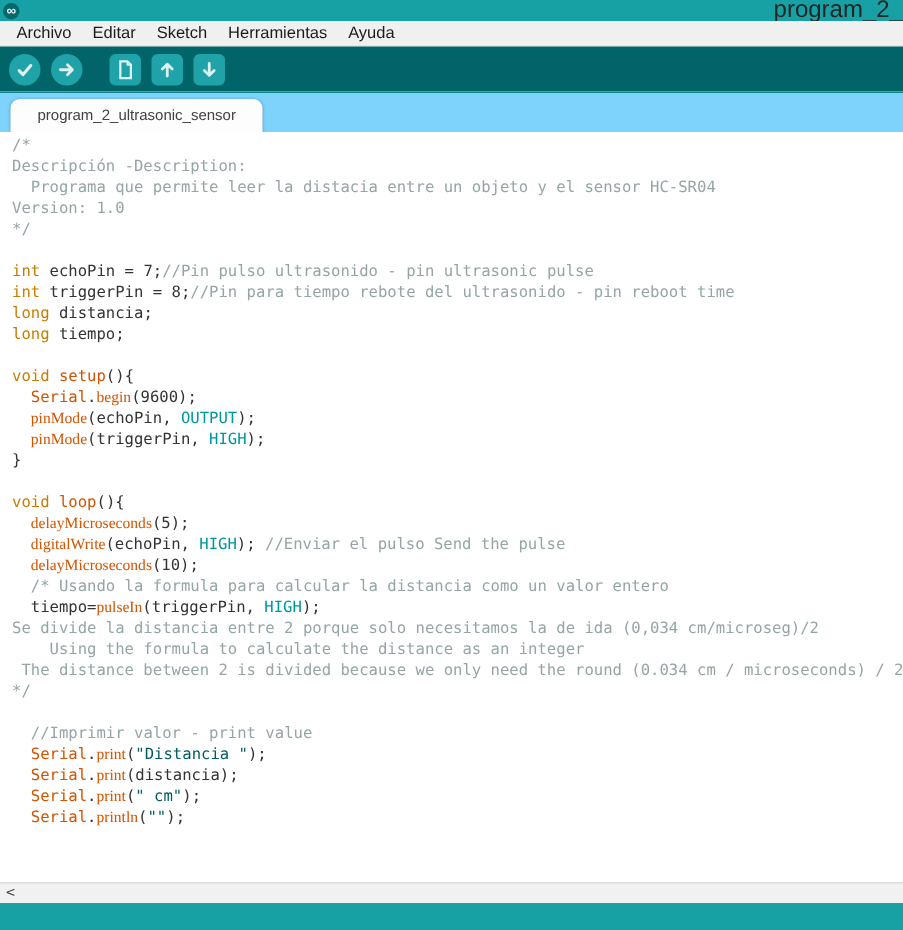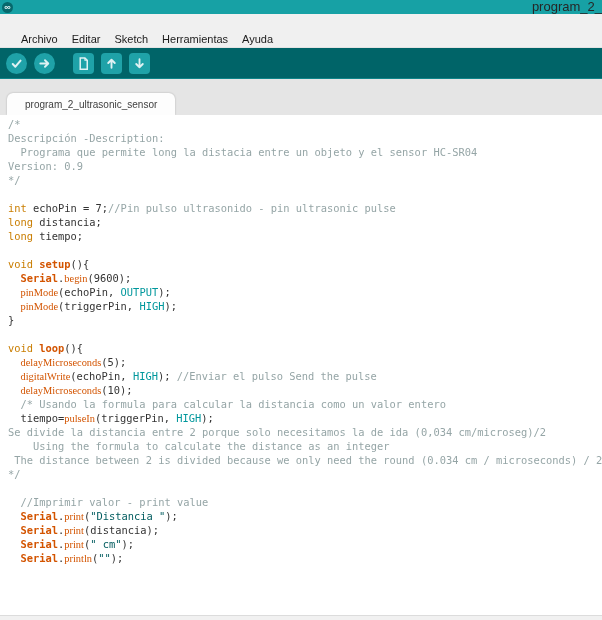--- a/index.html
+++ b/index.html
@@ -2,46 +2,46 @@
 <html><head>
 <meta charset="utf-8">
 <style>
   * { margin:0; padding:0; box-sizing:border-box; }
   body { font-family: "Liberation Sans", sans-serif; background:#888; }
   .window { width:602px; height:620px; background:#fff; overflow:hidden; display:flex; flex-direction:column; }
 
   
   .titlebar { height:14px; background:#17A1A5; display:flex; align-items:center; padding-left:2px; overflow:hidden; flex:0 0 auto; }
   .logo { width:11px; height:11px; border-radius:50%; background:#06686C; color:#E9F7F7; font-size:9px; line-height:10px; text-align:center; font-weight:bold; }
-  .wtitle { margin-left:auto; color:#262626; font-size:13px; white-space:nowrap; line-height:14px; }
+  .wtitle { margin-left:auto; color:#262626; font-size:16px; white-space:nowrap; line-height:14px; }
 
   
-  .menubar { height:34px; background:#F0F0F0; display:flex; align-items:flex-end; padding-left:14px; border-bottom:1px solid #E3E3E3; flex:0 0 auto; }
+  .menubar { height:17px; background:#F0F0F0; display:flex; align-items:flex-end; padding-left:4px; border-bottom:1px solid #E3E3E3; flex:0 0 auto; }
   .menu-item { font-size:11px; color:#1B1B1B; padding:0 7px; line-height:16px; cursor:default; }
 
   
   .toolbar { height:30px; background:#006468; display:flex; align-items:center; padding-left:6px; flex:0 0 auto; }
   .tb-btn { width:21px; height:21px; border:none; background:#1FA2A8; margin-right:7px; padding:2px; cursor:pointer; display:flex; align-items:center; justify-content:center; }
   .tb-btn.circle { border-radius:50%; }
   .tb-btn.square { border-radius:4px; }
   .tb-btn.gap { margin-left:11px; }
   .tb-btn svg { width:15px; height:15px; display:block; }
 
   
-  .tabstrip { height:37px; background:#e5e5e5; border-top:1px solid #0F8489; display:flex; align-items:flex-end; padding-left:7px; flex:0 0 auto; }
+  .tabstrip { height:27px; background:#7dd3fc; border-top:1px solid #0F8489; display:flex; align-items:flex-end; padding-left:7px; flex:0 0 auto; }
   .tab { height:22px; background:#FDFDFD; border-radius:6px 6px 0 0; padding:0 18px; font-size:10px; color:#414141; display:flex; align-items:center; cursor:default; box-shadow:0 0 2px rgba(0,0,0,.25); }
 
   
   .editor { height:500px; background:#FFFFFF; overflow:hidden; padding:2px 0 0 8px; flex:0 0 auto; }
   .code-line { font-family:"DejaVu Sans Mono", monospace; font-size:10.4px; line-height:14px; height:14px; white-space:pre; }
   .tk-p { color:#333333; }
   .tk-c { color:#95A5A6; }
   .tk-k { color:#C97D00;text-align:right; }
   .tk-f { color:#D35400;font-family:Liberation Serif, serif; }
-  .tk-b { color:#D35400; font-weight:bold; }
+  .tk-b { color:#D35400; font-weight:normal; }
   .tk-l { color:#00979C; }
   .tk-s { color:#005C5F; }
 
   
   .hscroll { height:14px; background:#F1F1F1; border-top:1px solid #DCDCDC; display:flex; align-items:center; flex:0 0 auto; }
   .hscroll-left { width:16px; height:13px; border:none; background:transparent; color:#4A4A4A; font-size:10px; line-height:12px; cursor:pointer; text-align:left; padding-left:4px; font-family:"DejaVu Sans Mono", monospace; }
 
   
   .statusbar { height:18px; background:#17A1A5; flex:1 1 auto; }
 </style>
@@ -105,25 +105,26 @@
   <div class="tabstrip">
     <div class="tab">
       <span>program_2_ultrasonic_sensor</span>
     </div>
   </div>
 
   <div class="editor">
     <div id="code-area">
         <div class="code-line"><span class="tk-c">/*</span></div>
         <div class="code-line"><span class="tk-c">Descripción -Description:</span></div>
-        <div class="code-line"><span class="tk-c">  Programa que permite long la distacia entre un objeto y el sensor HC-SR04</span></div>
-        <div class="code-line"><span class="tk-c">Version: 0.9</span></div>
+        <div class="code-line"><span class="tk-c">  Programa que permite leer la distacia entre un objeto y el sensor HC-SR04</span></div>
+        <div class="code-line"><span class="tk-c">Version: 1.0</span></div>
         <div class="code-line"><span class="tk-c">*/</span></div>
         <div class="code-line"> </div>
         <div class="code-line"><span class="tk-k">int</span><span class="tk-p"> echoPin = 7;</span><span class="tk-c">//Pin pulso ultrasonido - pin ultrasonic pulse</span></div>
+        <div class="code-line"><span class="tk-k">int</span><span class="tk-p"> triggerPin = 8;</span><span class="tk-c">//Pin para tiempo rebote del ultrasonido - pin reboot time</span></div>
         <div class="code-line"><span class="tk-k">long</span><span class="tk-p"> distancia;</span></div>
         <div class="code-line"><span class="tk-k">long</span><span class="tk-p"> tiempo;</span></div>
         <div class="code-line"> </div>
         <div class="code-line"><span class="tk-k">void</span><span class="tk-p"> </span><span class="tk-b">setup</span><span class="tk-p">(){</span></div>
         <div class="code-line"><span class="tk-p">  </span><span class="tk-b">Serial</span><span class="tk-p">.</span><span class="tk-f">begin</span><span class="tk-p">(9600);</span></div>
         <div class="code-line"><span class="tk-p">  </span><span class="tk-f">pinMode</span><span class="tk-p">(echoPin, </span><span class="tk-l">OUTPUT</span><span class="tk-p">);</span></div>
         <div class="code-line"><span class="tk-p">  </span><span class="tk-f">pinMode</span><span class="tk-p">(triggerPin, </span><span class="tk-l">HIGH</span><span class="tk-p">);</span></div>
         <div class="code-line"><span class="tk-p">}</span></div>
         <div class="code-line"> </div>
         <div class="code-line"><span class="tk-k">void</span><span class="tk-p"> </span><span class="tk-b">loop</span><span class="tk-p">(){</span></div>

